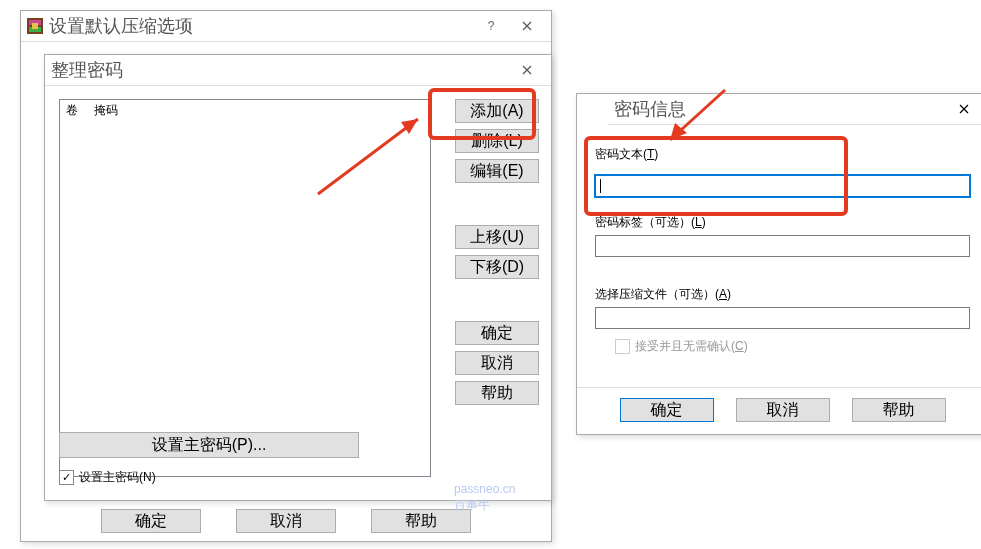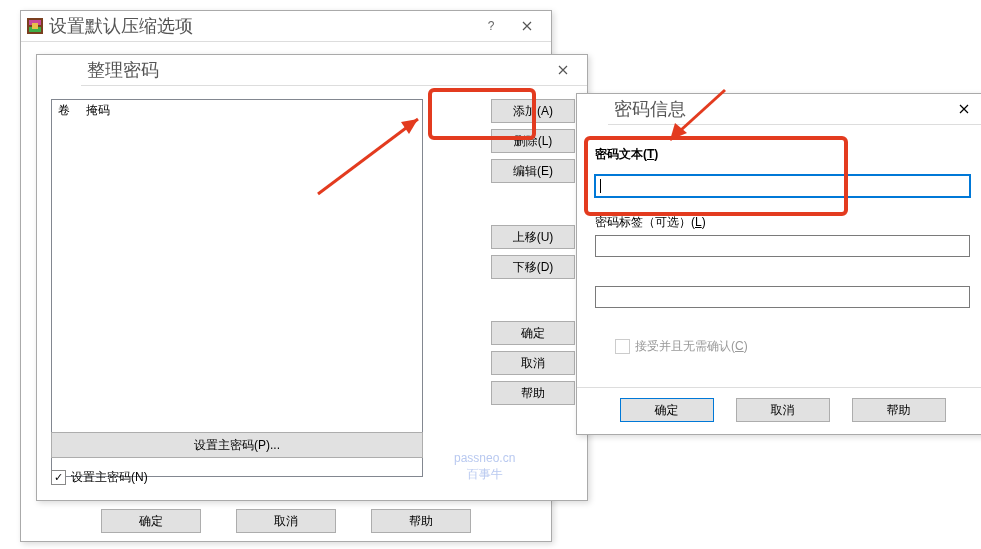--- a/index.html
+++ b/index.html
@@ -1,20 +1,20 @@
 <!DOCTYPE html>
 <html><head>
 <meta charset="utf-8">
 <style>
   html,body{margin:0;padding:0;width:981px;height:549px;font-family:"Microsoft YaHei","Segoe UI",sans-serif;font-size:12px;background:#fff;color:#000;}
   .dialog{position:absolute;background:#fff;border:1px solid #aaa;box-shadow:2px 2px 6px rgba(0,0,0,.15);}
   .titlebar{height:30px;display:flex;align-items:center;padding:0 6px;border-bottom:1px solid #ddd;background:#fff;}
   .titlebar .title{flex:1;font-size:18px;color:#555;}
   .titlebar .tbtn{width:36px;height:22px;display:flex;align-items:center;justify-content:center;color:#666;cursor:default;}
-  .btn{border:1px solid #adadad;background:#e1e1e1;height:24px;display:flex;align-items:center;justify-content:center;font-size:12px;cursor:default;box-sizing:border-box;}
+  .btn{border:1px solid #adadad;background:#e1e1e1;height:24px;display:flex;align-items:center;justify-content:center;font-size:16px;cursor:default;box-sizing:border-box;}
   .listbox{border:1px solid #828790;background:#fff;box-sizing:border-box;}
   .field{border:1px solid #7a7a7a;background:#fff;height:22px;box-sizing:border-box;padding:0 4px;display:flex;align-items:center;}
   .chk{display:flex;align-items:center;gap:5px;font-size:12px;}
   .chkbox{width:13px;height:13px;border:1px solid #888;background:#fff;display:flex;align-items:center;justify-content:center;}
   .chk.disabled{color:#999;margin-left:20px;}
   .chk.disabled .chkbox{border-color:#ccc;}
   .red-box{position:absolute;border:4px solid #e33b1f;border-radius:6px;pointer-events:none;}
   .arrow{position:absolute;pointer-events:none;}
   .watermark{position:absolute;font-size:12px;color:#b9c9f0;line-height:1.3;}
   .icon-app{width:16px;height:16px;margin-right:6px;}
@@ -43,21 +43,21 @@
     </div>
   </div>
 
   <div style="position:absolute;left:0;right:0;bottom:8px;display:flex;justify-content:center;gap:35px;">
     <div class="btn" style="width:100px;">确定</div>
     <div class="btn" style="width:100px;">取消</div>
     <div class="btn" style="width:100px;">帮助</div>
   </div>
 </div>
 
-<div class="dialog" style="left:36px;top:54px;width:506px;height:445px;padding-left:44px;">
+<div class="dialog" style="left:44px;top:54px;width:506px;height:445px;">
   <div class="titlebar">
     <div class="title">整理密码</div>
     <div class="tbtn">
       <svg viewBox="0 0 10 10" width="10" height="10">
           <path d="M1 1 L9 9 M9 1 L1 9" stroke="#555" stroke-width="1.2"></path>
         </svg>
     </div>
   </div>
 
   <div class="listbox" style="position:absolute;left:14px;top:44px;width:372px;height:378px;">
@@ -73,57 +73,60 @@
     <div class="btn">编辑(E)</div>
     <div style="height:30px;"></div>
     <div class="btn">上移(U)</div>
     <div class="btn">下移(D)</div>
     <div style="height:30px;"></div>
     <div class="btn">确定</div>
     <div class="btn">取消</div>
     <div class="btn">帮助</div>
   </div>
 
-  <div class="btn" style="position:absolute;left:14px;bottom:42px;width:372px;height:26px;">设置主密码(P)...</div>
+  <div class="btn" style="position:absolute;left:14px;bottom:42px;width:300px;height:26px;">设置主密码(P)...</div>
 
   <div class="chk" style="position:absolute;left:14px;bottom:14px;">
     <span class="chkbox">
         <span class="check">✓</span>
       </span>
     <span>设置主密码(N)</span>
   </div>
 </div>
 
 <div class="dialog" style="left:576px;top:93px;width:380px;height:340px;padding-left:31px;">
   <div class="titlebar">
     <div class="title">密码信息</div>
     <div class="tbtn">
       <svg viewBox="0 0 10 10" width="10" height="10">
           <path d="M1 1 L9 9 M9 1 L1 9" stroke="#000" stroke-width="1.2"></path>
         </svg>
     </div>
   </div>
 
   <div style="position:absolute;left:18px;right:18px;top:52px;">
-    <div style="margin-bottom:12px;font-weight:bold;">
+    <div style="margin-bottom:12px;">
       <span>密码文本(</span><u>T</u><span>)</span>
     </div>
     <div class="field" style="border:1px solid #0078d7;outline:1px solid #0078d7;">
       <span style="width:1px;height:14px;background:#000;"></span>
     </div>
   </div>
 
   <div style="position:absolute;left:18px;right:18px;top:120px;">
     <div style="margin-bottom:4px;">
       <span>密码标签（可选）(</span><u>L</u><span>)</span>
     </div>
     <div class="field"></div>
   </div>
 
   <div style="position:absolute;left:18px;right:18px;top:192px;">
+    <div style="margin-bottom:4px;">
+      <span>选择压缩文件（可选）(</span><u>A</u><span>)</span>
+    </div>
     <div class="field"></div>
   </div>
 
   <div class="chk disabled" style="position:absolute;left:18px;top:244px;">
     <span class="chkbox"></span>
     <span>
       <span>接受并且无需确认(</span><u>C</u><span>)</span>
     </span>
   </div>
 
@@ -141,16 +144,16 @@
   <polygon points="110,15 93,18 101,30" fill="#e33b1f"></polygon>
 </svg>
 
 <div class="red-box" style="left:584px;top:136px;width:256px;height:72px;"></div>
 
 <svg class="arrow" style="left:655px;top:85px;" width="80" height="70">
   <line x1="70" y1="5" x2="15" y2="55" stroke="#e33b1f" stroke-width="3"></line>
   <polygon points="15,55 20,38 32,48" fill="#e33b1f"></polygon>
 </svg>
 
-<div class="watermark" style="left:454px;top:451px;text-align:center;">
+<div class="watermark" style="left:454px;top:482px;text-align:left;">
   <div>passneo.cn</div>
   <div>百事牛</div>
 </div>
 
 </body></html>

